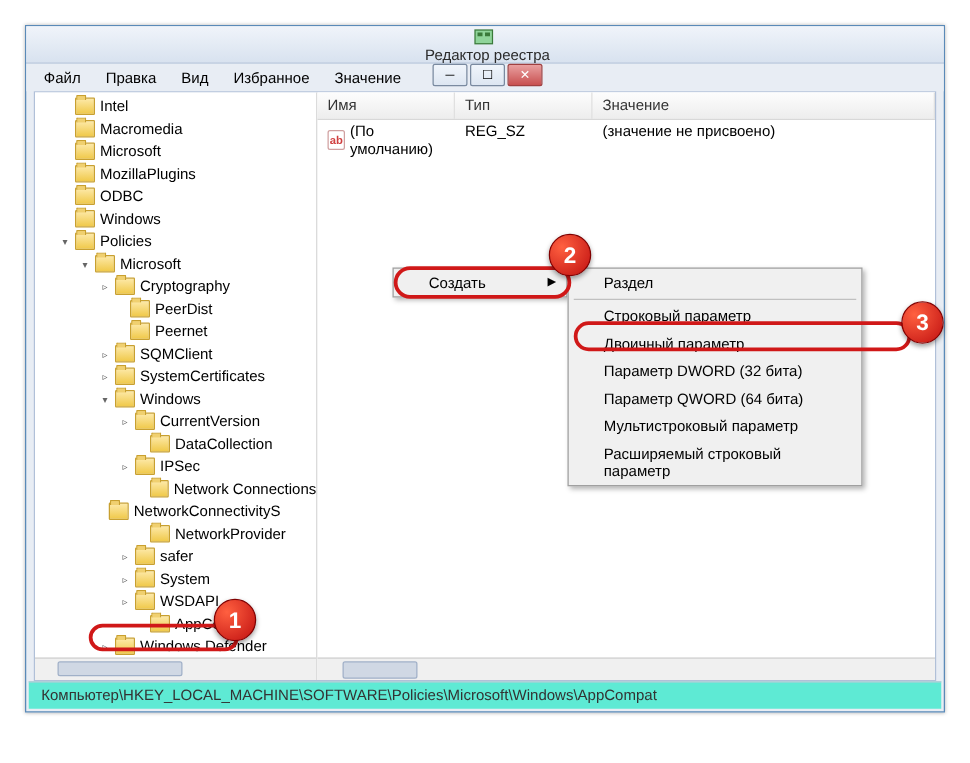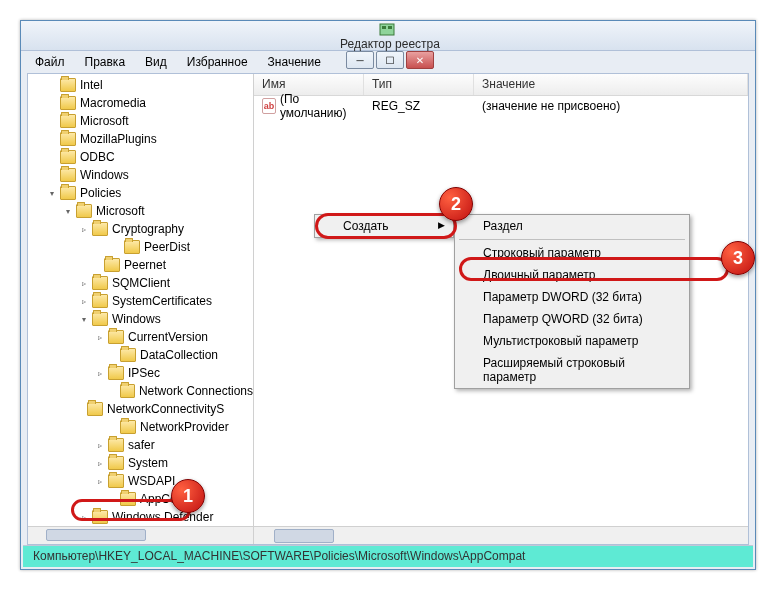--- a/index.html
+++ b/index.html
@@ -19,21 +19,21 @@
 .tree{padding:2px 0;overflow:hidden;height:452px;}
 .tree-item{display:flex;align-items:center;height:18px;white-space:nowrap;cursor:pointer;}
 .tree-item.selected{background:transparent;}
 .expand{width:12px;height:12px;margin-right:2px;display:inline-flex;align-items:center;justify-content:center;font-size:8px;color:#666;}
 .folder-icon{width:16px;height:14px;margin-right:4px;display:inline-block;background:linear-gradient(#fde9a8,#f0c94a);border-radius:1px;border:1px solid #c8a030;position:relative;}
 .folder-icon::before{content:'';position:absolute;top:-3px;left:0;width:6px;height:3px;background:#f0d070;border:1px solid #c8a030;border-bottom:none;border-radius:1px 1px 0 0;}
 .tree-label{color:#000;text-align:right;}
 .list-pane{flex:1;position:relative;background:#fff;}
 .list-header{display:flex;height:22px;background:linear-gradient(#fdfdfd,#ededed);border-bottom:1px solid #d8d8d8;}
 .list-header-col{padding:3px 8px;border-right:1px solid #e0e0e0;color:#333;}
-.list-row{display:flex;height:20px;align-items:center;}
+.list-row{display:flex;height:20px;align-items:flex-start;}
 .list-cell{padding:2px 8px;overflow:hidden;}
 .value-icon{width:16px;height:16px;margin-right:4px;display:inline-flex;align-items:center;justify-content:center;background:#fff;border:1px solid #d0a0a0;border-radius:2px;}
 .value-icon span{color:#d04040;font-size:9px;font-weight:bold;}
 .scrollbar-h{position:absolute;bottom:0;left:0;right:0;height:18px;background:#f0f0f0;border-top:1px solid #d0d0d0;display:flex;align-items:center;}
 .scrollbar-h .thumb{height:14px;background:#d0d8e4;border:1px solid #a0b0c8;border-radius:2px;margin:0 20px;width:60px;}
 .tree-scrollbar{position:absolute;bottom:0;left:0;right:0;height:18px;background:#f0f0f0;border-top:1px solid #d0d0d0;}
 .statusbar{height:22px;background:#5eead4;padding:3px 10px;color:#333;border-top:1px solid #c0c8d8;margin:0 2px 2px 2px;}
 .context-menu{position:absolute;background:#f0f0f0;border:1px solid #a0a0a0;box-shadow:2px 2px 4px rgba(0,0,0,0.3);z-index:10;}
 .ctx-item{padding:4px 30px 4px 28px;cursor:pointer;position:relative;color:#000;}
 .ctx-sep{height:1px;background:#c0c0c0;margin:2px 4px;}
@@ -110,21 +110,21 @@
           <div class="tree-item" style="padding-left: 34px;">
             <span class="expand">▾</span>
             <span class="folder-icon"></span>
             <span class="tree-label">Microsoft</span>
           </div>
           <div class="tree-item" style="padding-left: 50px;">
             <span class="expand">▹</span>
             <span class="folder-icon"></span>
             <span class="tree-label">Cryptography</span>
           </div>
-          <div class="tree-item" style="padding-left: 82px;">
+          <div class="tree-item" style="padding-left: 62px;">
             <span class="expand"></span>
             <span class="folder-icon"></span>
             <span class="tree-label">PeerDist</span>
           </div>
           <div class="tree-item" style="padding-left: 62px;">
             <span class="expand"></span>
             <span class="folder-icon"></span>
             <span class="tree-label">Peernet</span>
           </div>
           <div class="tree-item" style="padding-left: 50px;">
@@ -229,21 +229,21 @@
           <span class="ctx-arrow">▶</span>
         </div>
       </div>
 
       <div class="context-menu" style="left:200px;top:140px;width:236px">
         <div class="ctx-item">Раздел</div>
         <div class="ctx-sep"></div>
         <div class="ctx-item">Строковый параметр</div>
         <div class="ctx-item">Двоичный параметр</div>
         <div class="ctx-item">Параметр DWORD (32 бита)</div>
-        <div class="ctx-item">Параметр QWORD (32 бита)</div>
+        <div class="ctx-item">Параметр QWORD (64 бита)</div>
         <div class="ctx-item">Мультистроковый параметр</div>
         <div class="ctx-item">Расширяемый строковый параметр</div>
       </div>
     </div>
   </div>
 
   <div class="statusbar">Компьютер\HKEY_LOCAL_MACHINE\SOFTWARE\Policies\Microsoft\Windows\AppCompat</div>
 
   <div class="callout" style="left:50px;top:478px;width:120px;height:22px"></div>
   <div class="badge" style="left:150px;top:458px">1</div>

